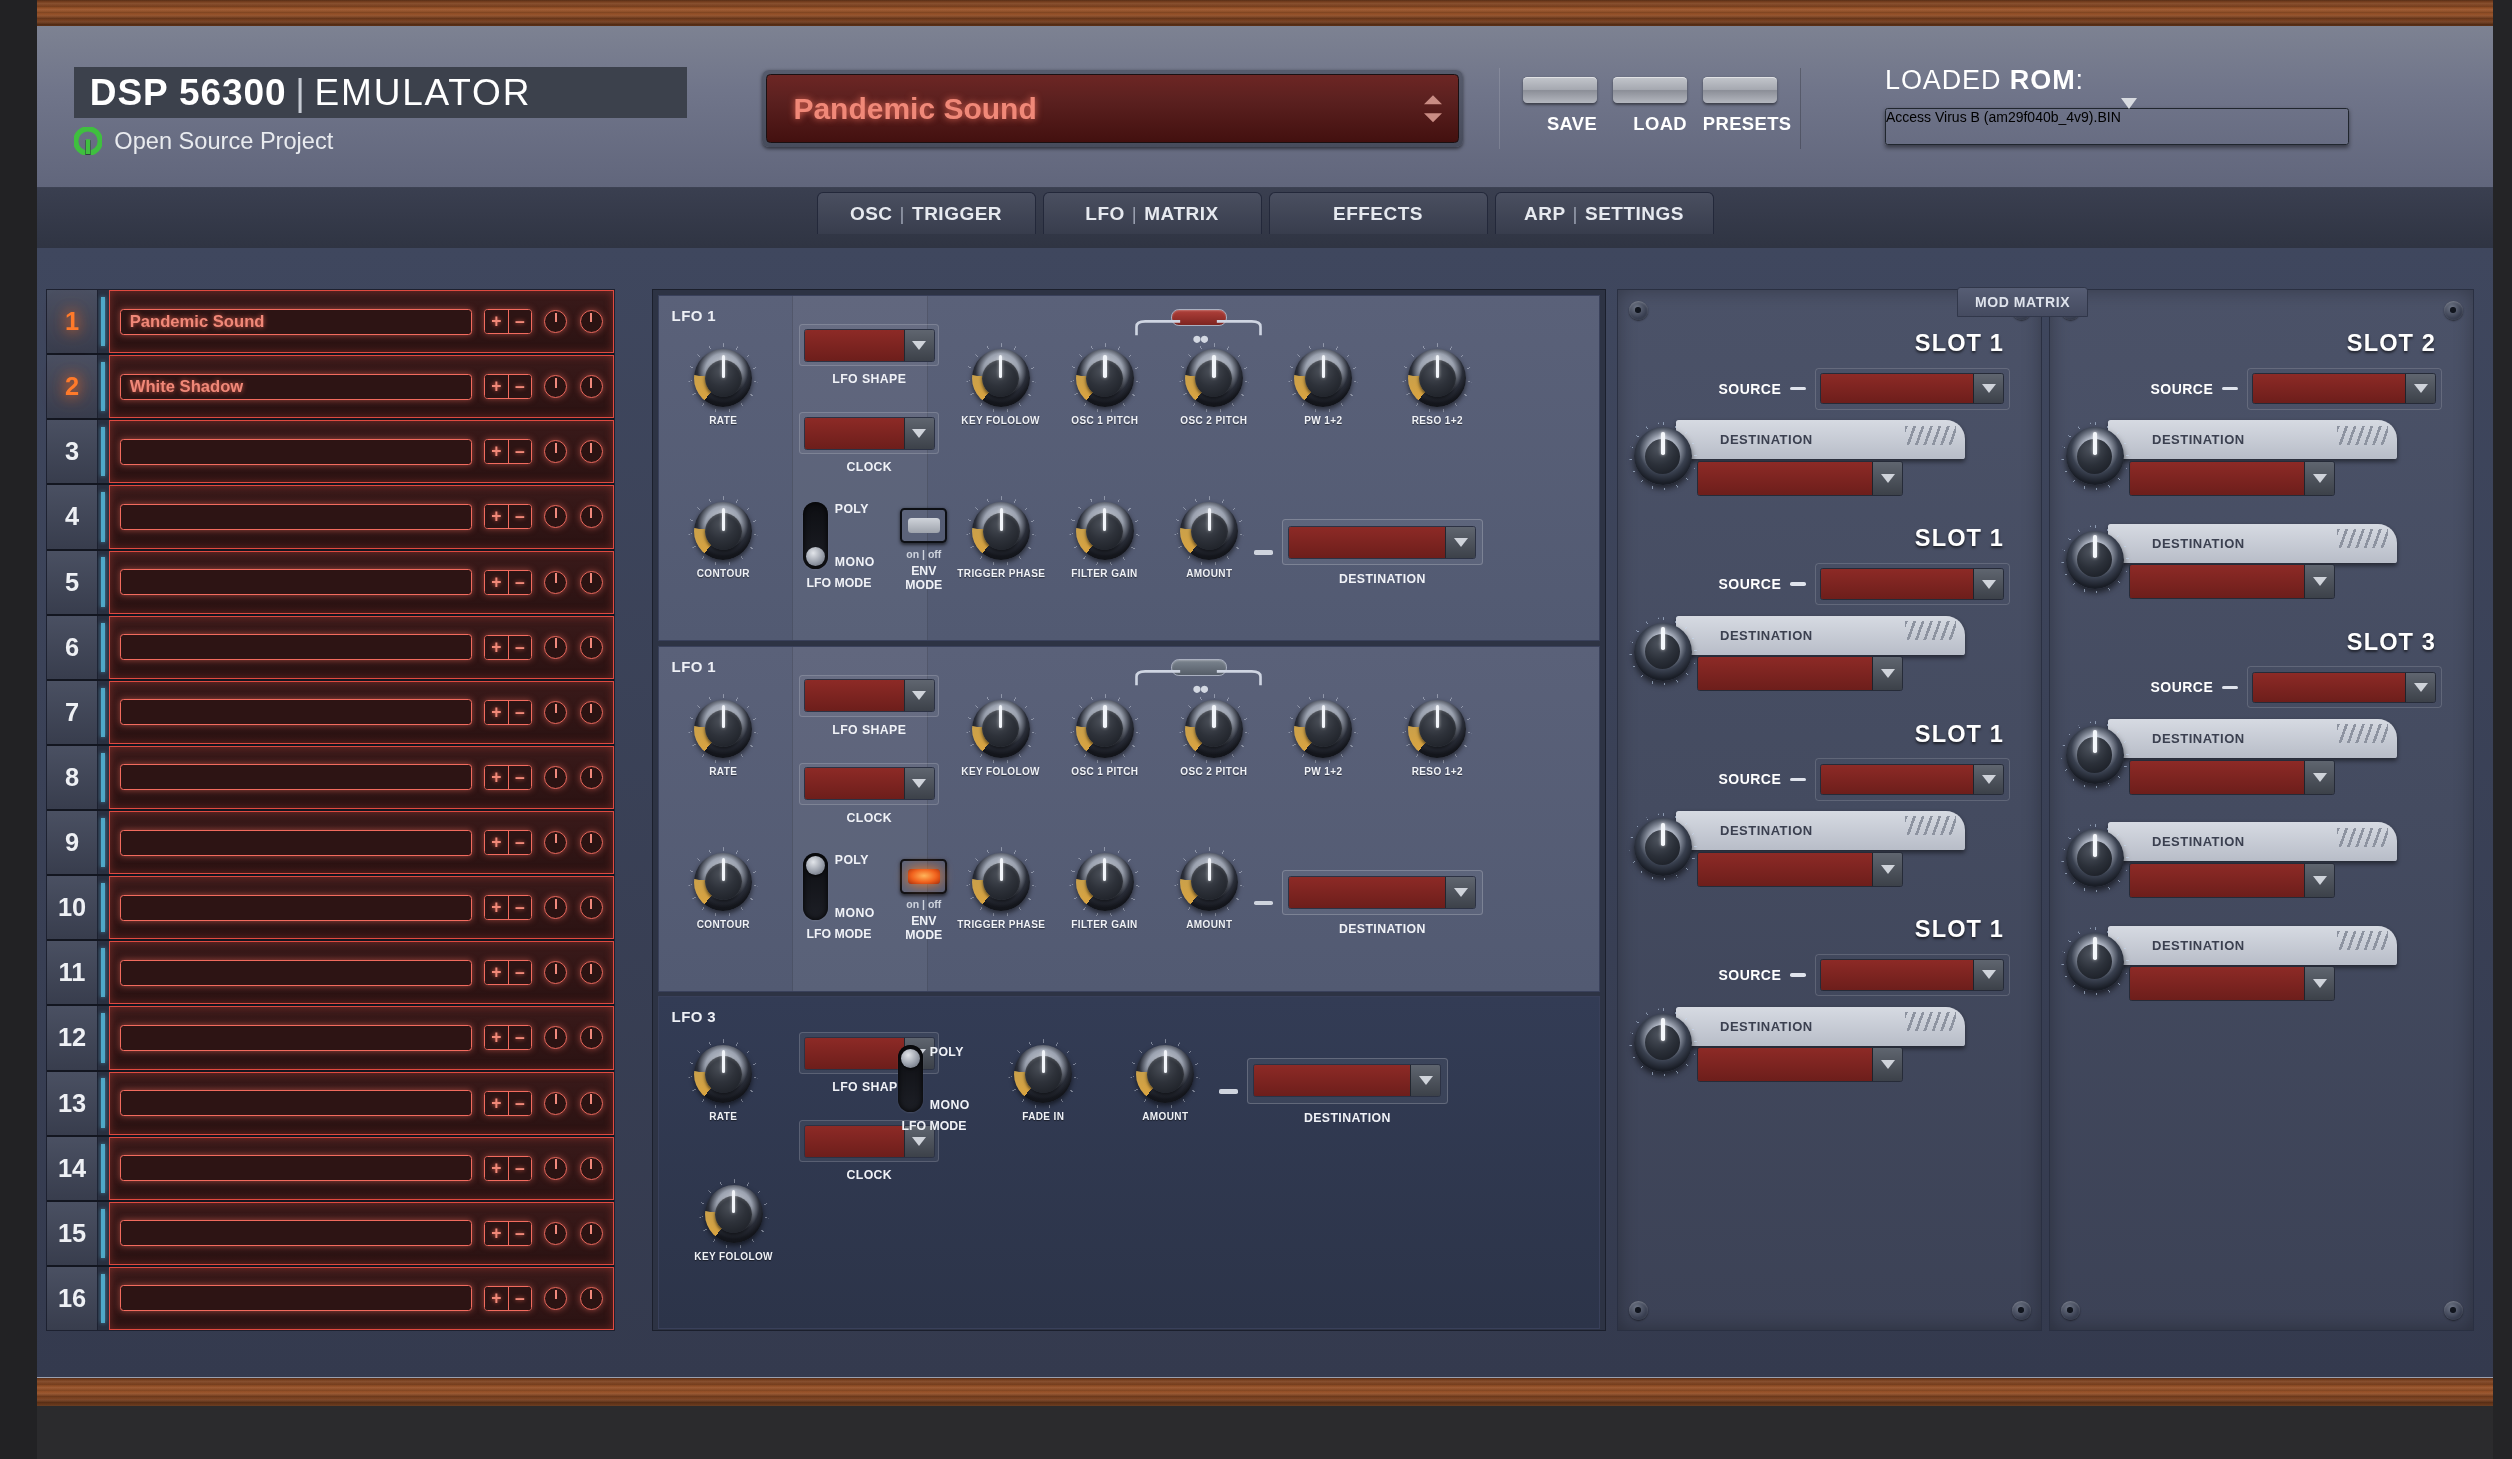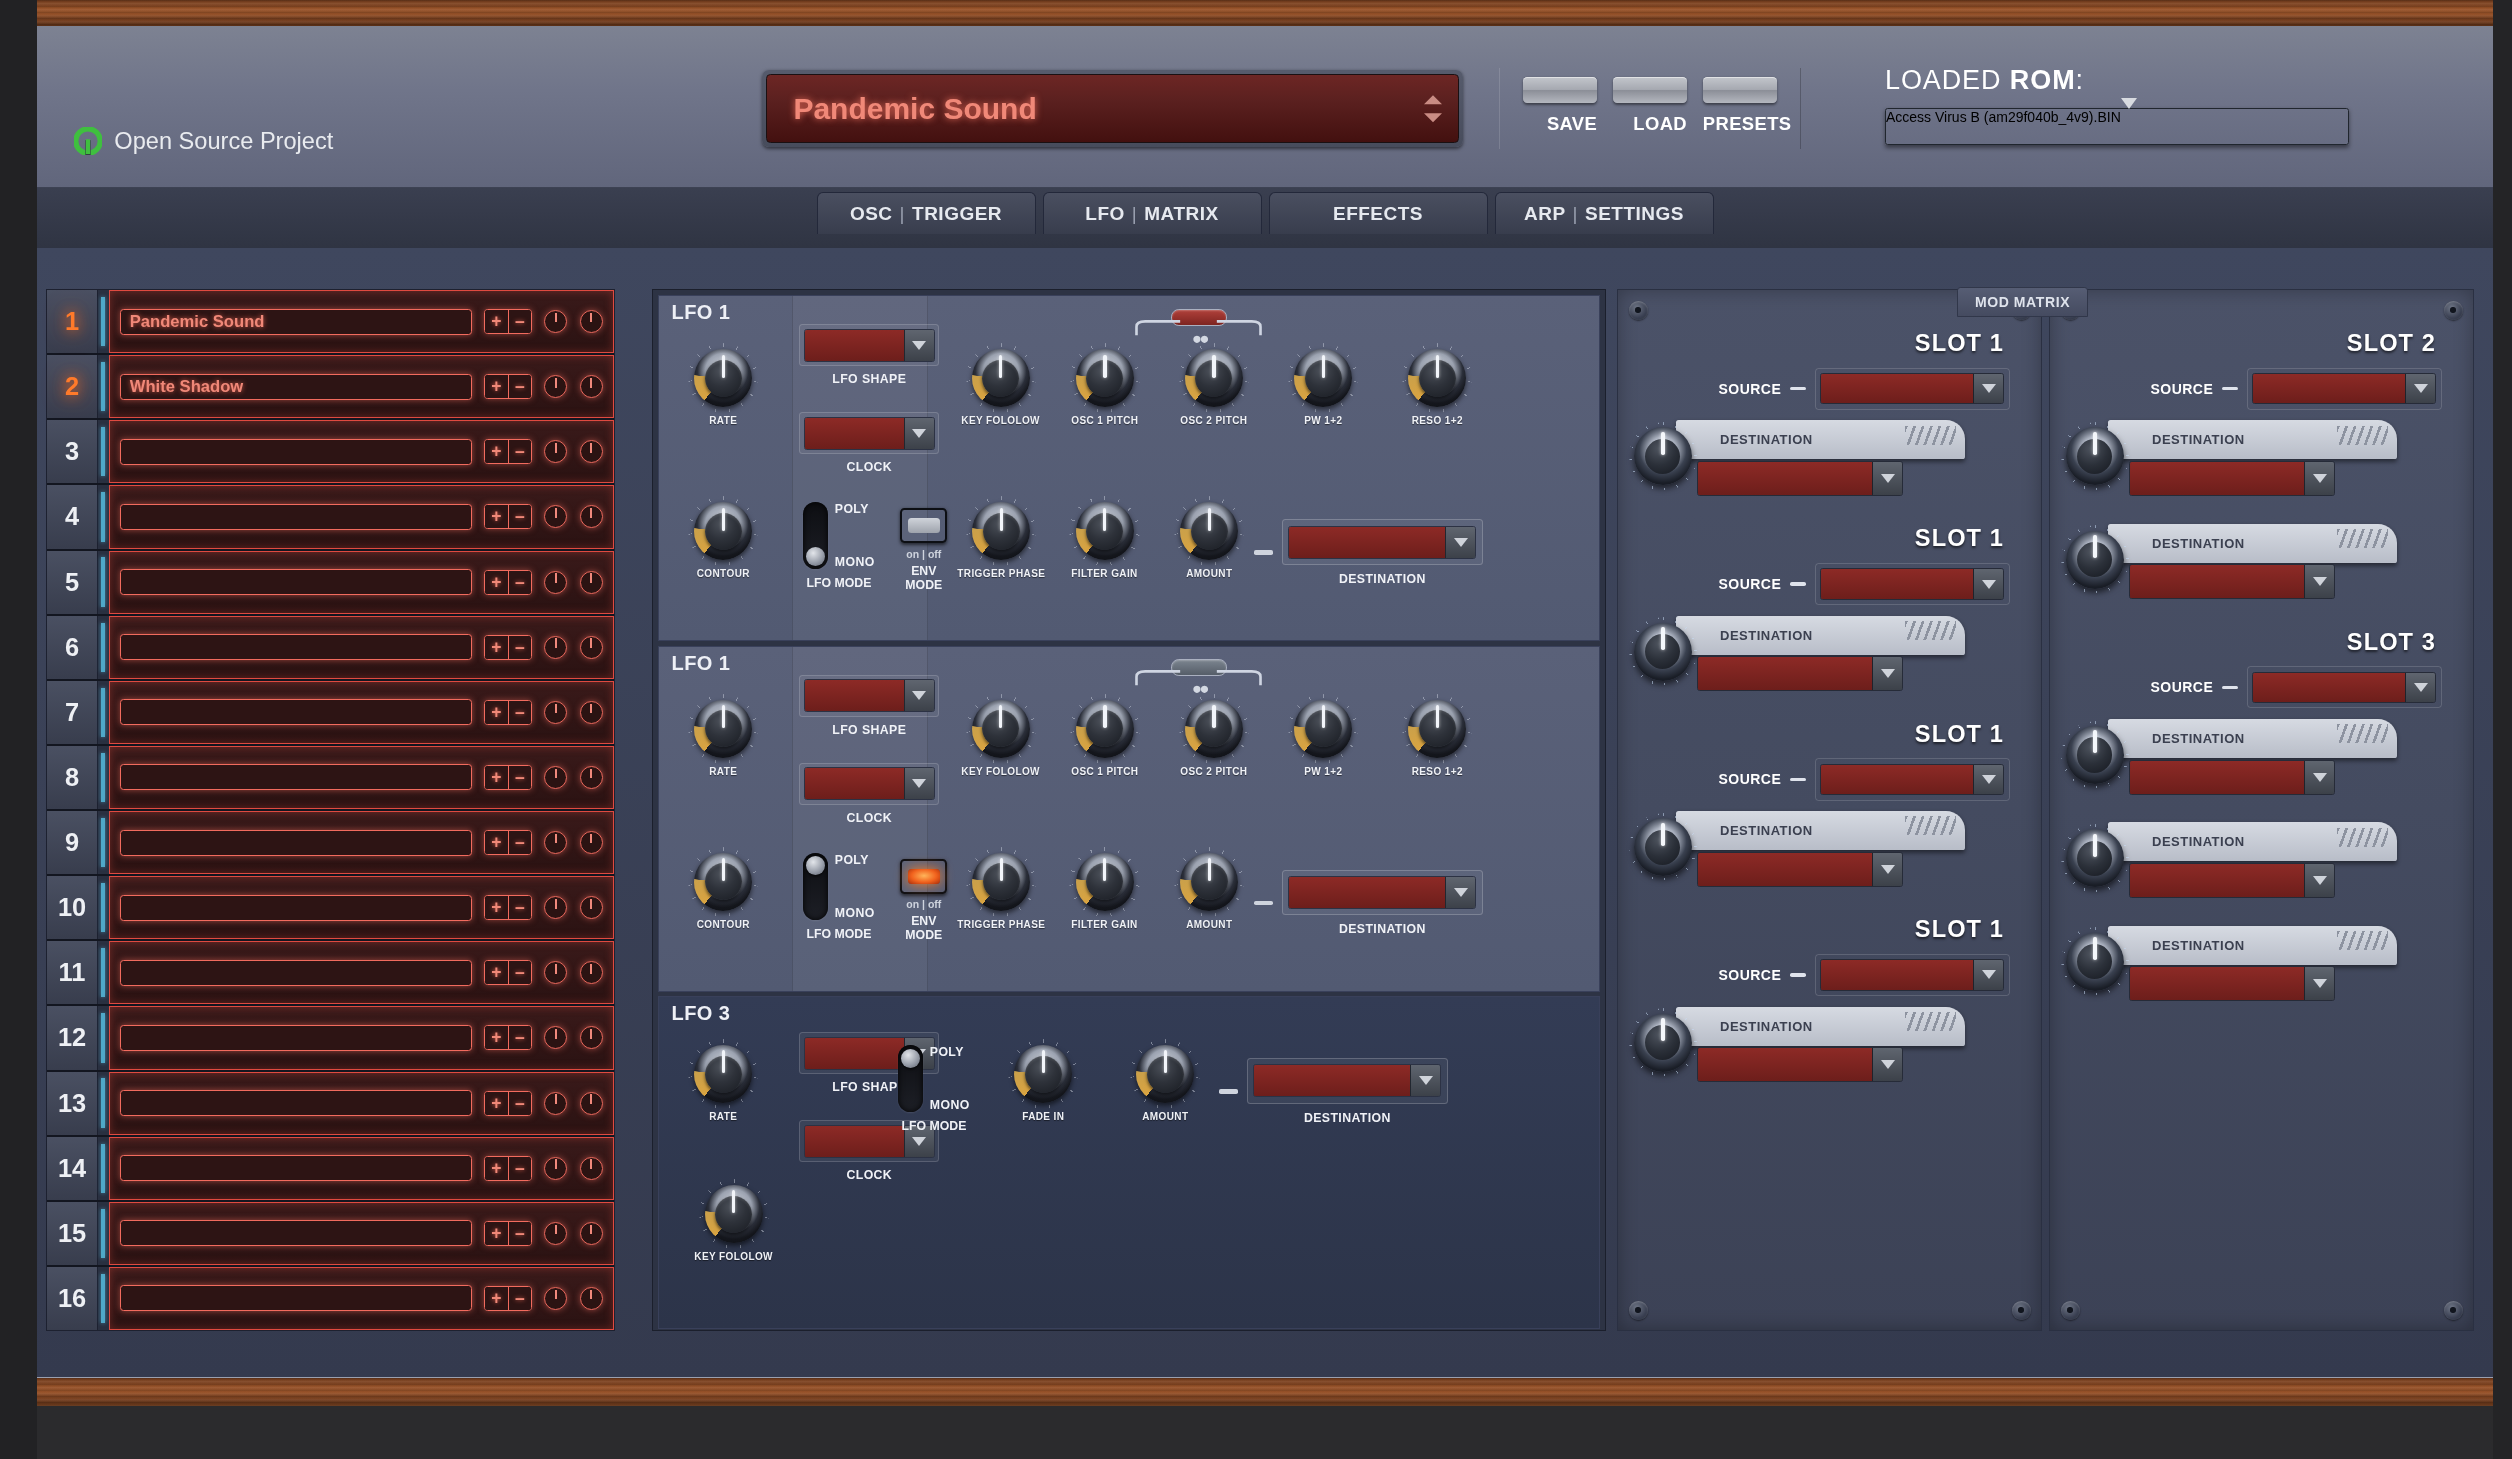--- a/index.html
+++ b/index.html
@@ -112,21 +112,21 @@
                  margin-left:-0.9px; background:#f0897c; }
 
   
   .lfocol { position:absolute; left:652px; top:289px; width:954px; height:1042px;
             background:#2d3344; border:1.8px solid #1b1f2c; padding:5.3px; }
   .lfo { background:linear-gradient(to bottom,#5a6179 0%, #525a72 100%); border:0.9px solid #39405a;
          position:relative; margin-bottom:4.4px; }
   .lfo.a { height:346px; }
   .lfo.b { height:346px; }
   .lfo.c { height:333px; background:linear-gradient(to bottom,#333c55,#2c3449); }
-  .lfo-title { position:absolute; left:12.3px; top:5px; font-size:20px; font-weight:bold;
+  .lfo-title { position:absolute; left:12.3px; top:11px; font-size:15px; font-weight:bold;
                color:#eef0f6; letter-spacing:0.4px; }
   .lfo-mid { position:absolute; left:133px; top:0; bottom:0; width:136px;
              background:rgba(255,255,255,.045); border-left:0.9px solid rgba(0,0,0,.15);
              border-right:0.9px solid rgba(0,0,0,.15); }
 
   
   .knob { width:58px; height:58px; position:relative; }
   .knob .ring { position:absolute; inset:0; border-radius:50%;
                 background:
                   conic-gradient(from 220deg, #d9a441 0deg, #caa04a 55deg, rgba(255,255,255,.0) 56deg, rgba(255,255,255,.0) 360deg),
@@ -246,20 +246,25 @@
 
 <div class="app">
 
   <div class="win-left"></div>
   <div class="win-right"></div>
 
   <div class="wood wood-top"></div>
 
   <div class="header">
 
+    <div class="logo-box">
+      <div class="logo-txt">
+        <b>DSP 56300</b><span class="logo-sep">|</span><span class="thin">EMULATOR</span>
+      </div>
+    </div>
 
     <div class="osrow">
       <span class="os-icon">
         <svg width="28" height="28" viewBox="0 0 32 32">
           <circle cx="16" cy="16" r="14" fill="none" stroke="#3fbf3f" stroke-width="6"></circle>
           <rect x="13" y="15" width="6" height="17" fill="#2e3240"></rect>
           <rect x="13.5" y="14" width="5" height="17" fill="#3fbf3f"></rect>
         </svg>
       </span>
       <span class="os-txt">Open Source Project</span>

